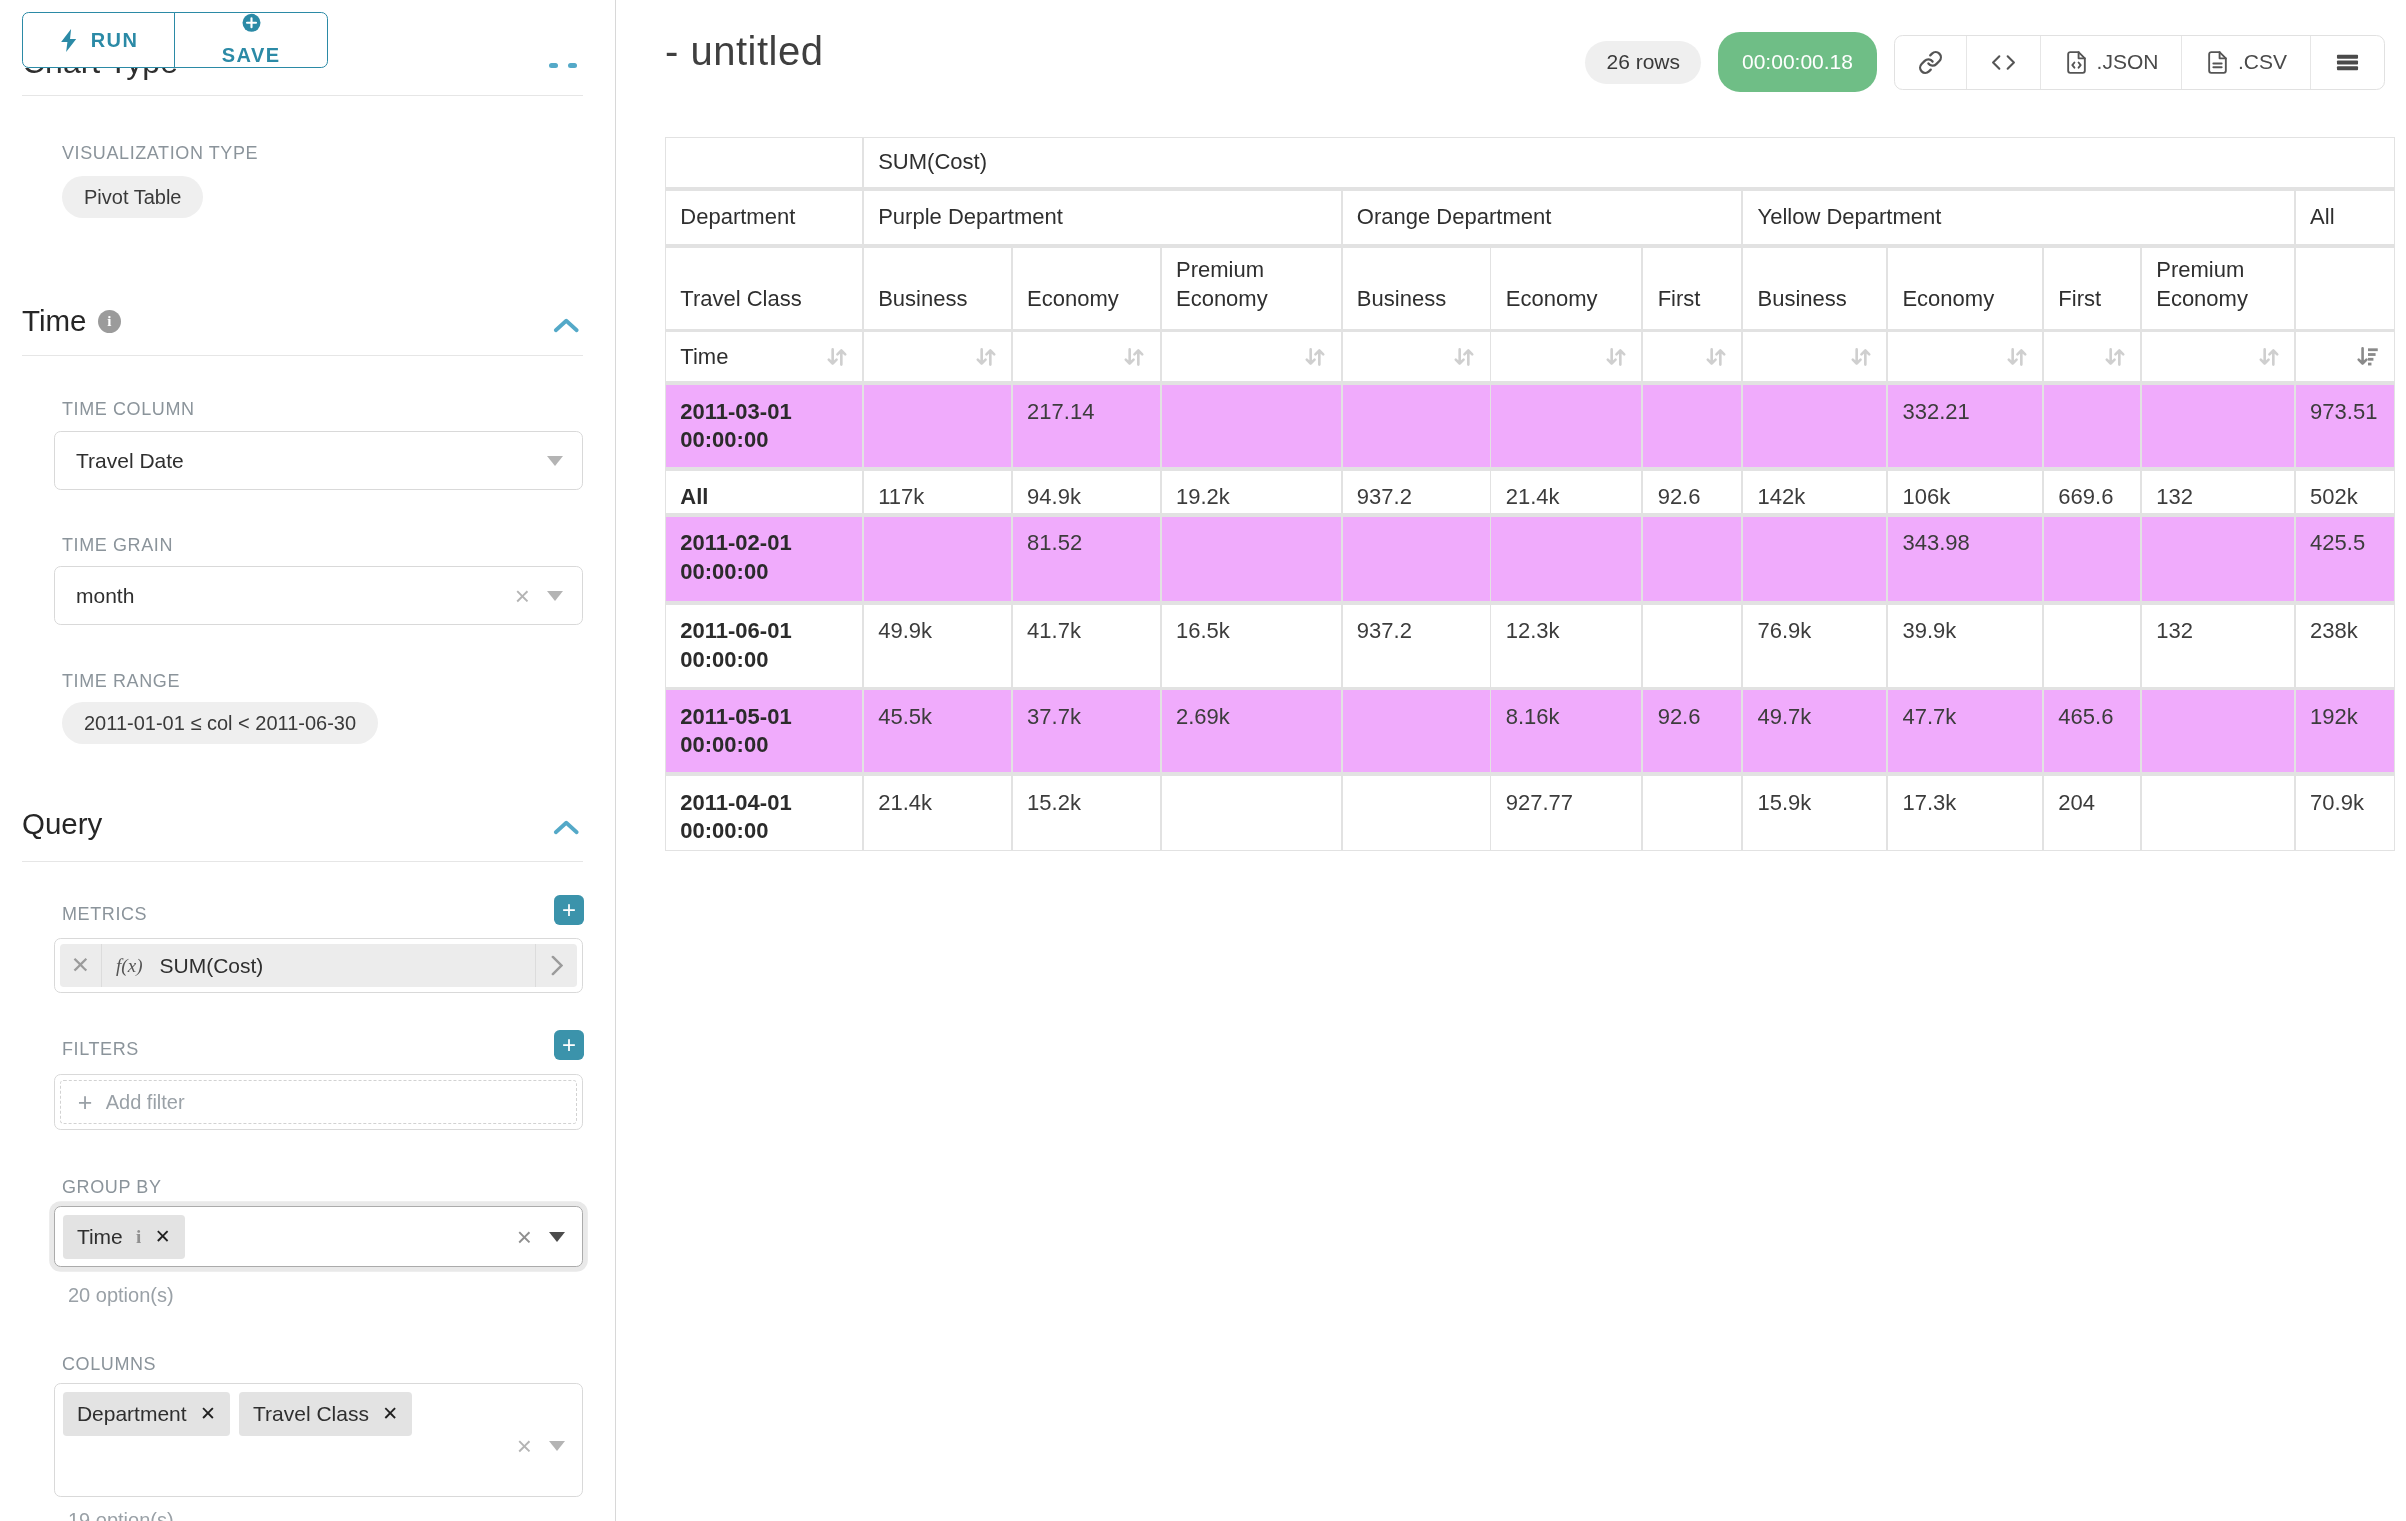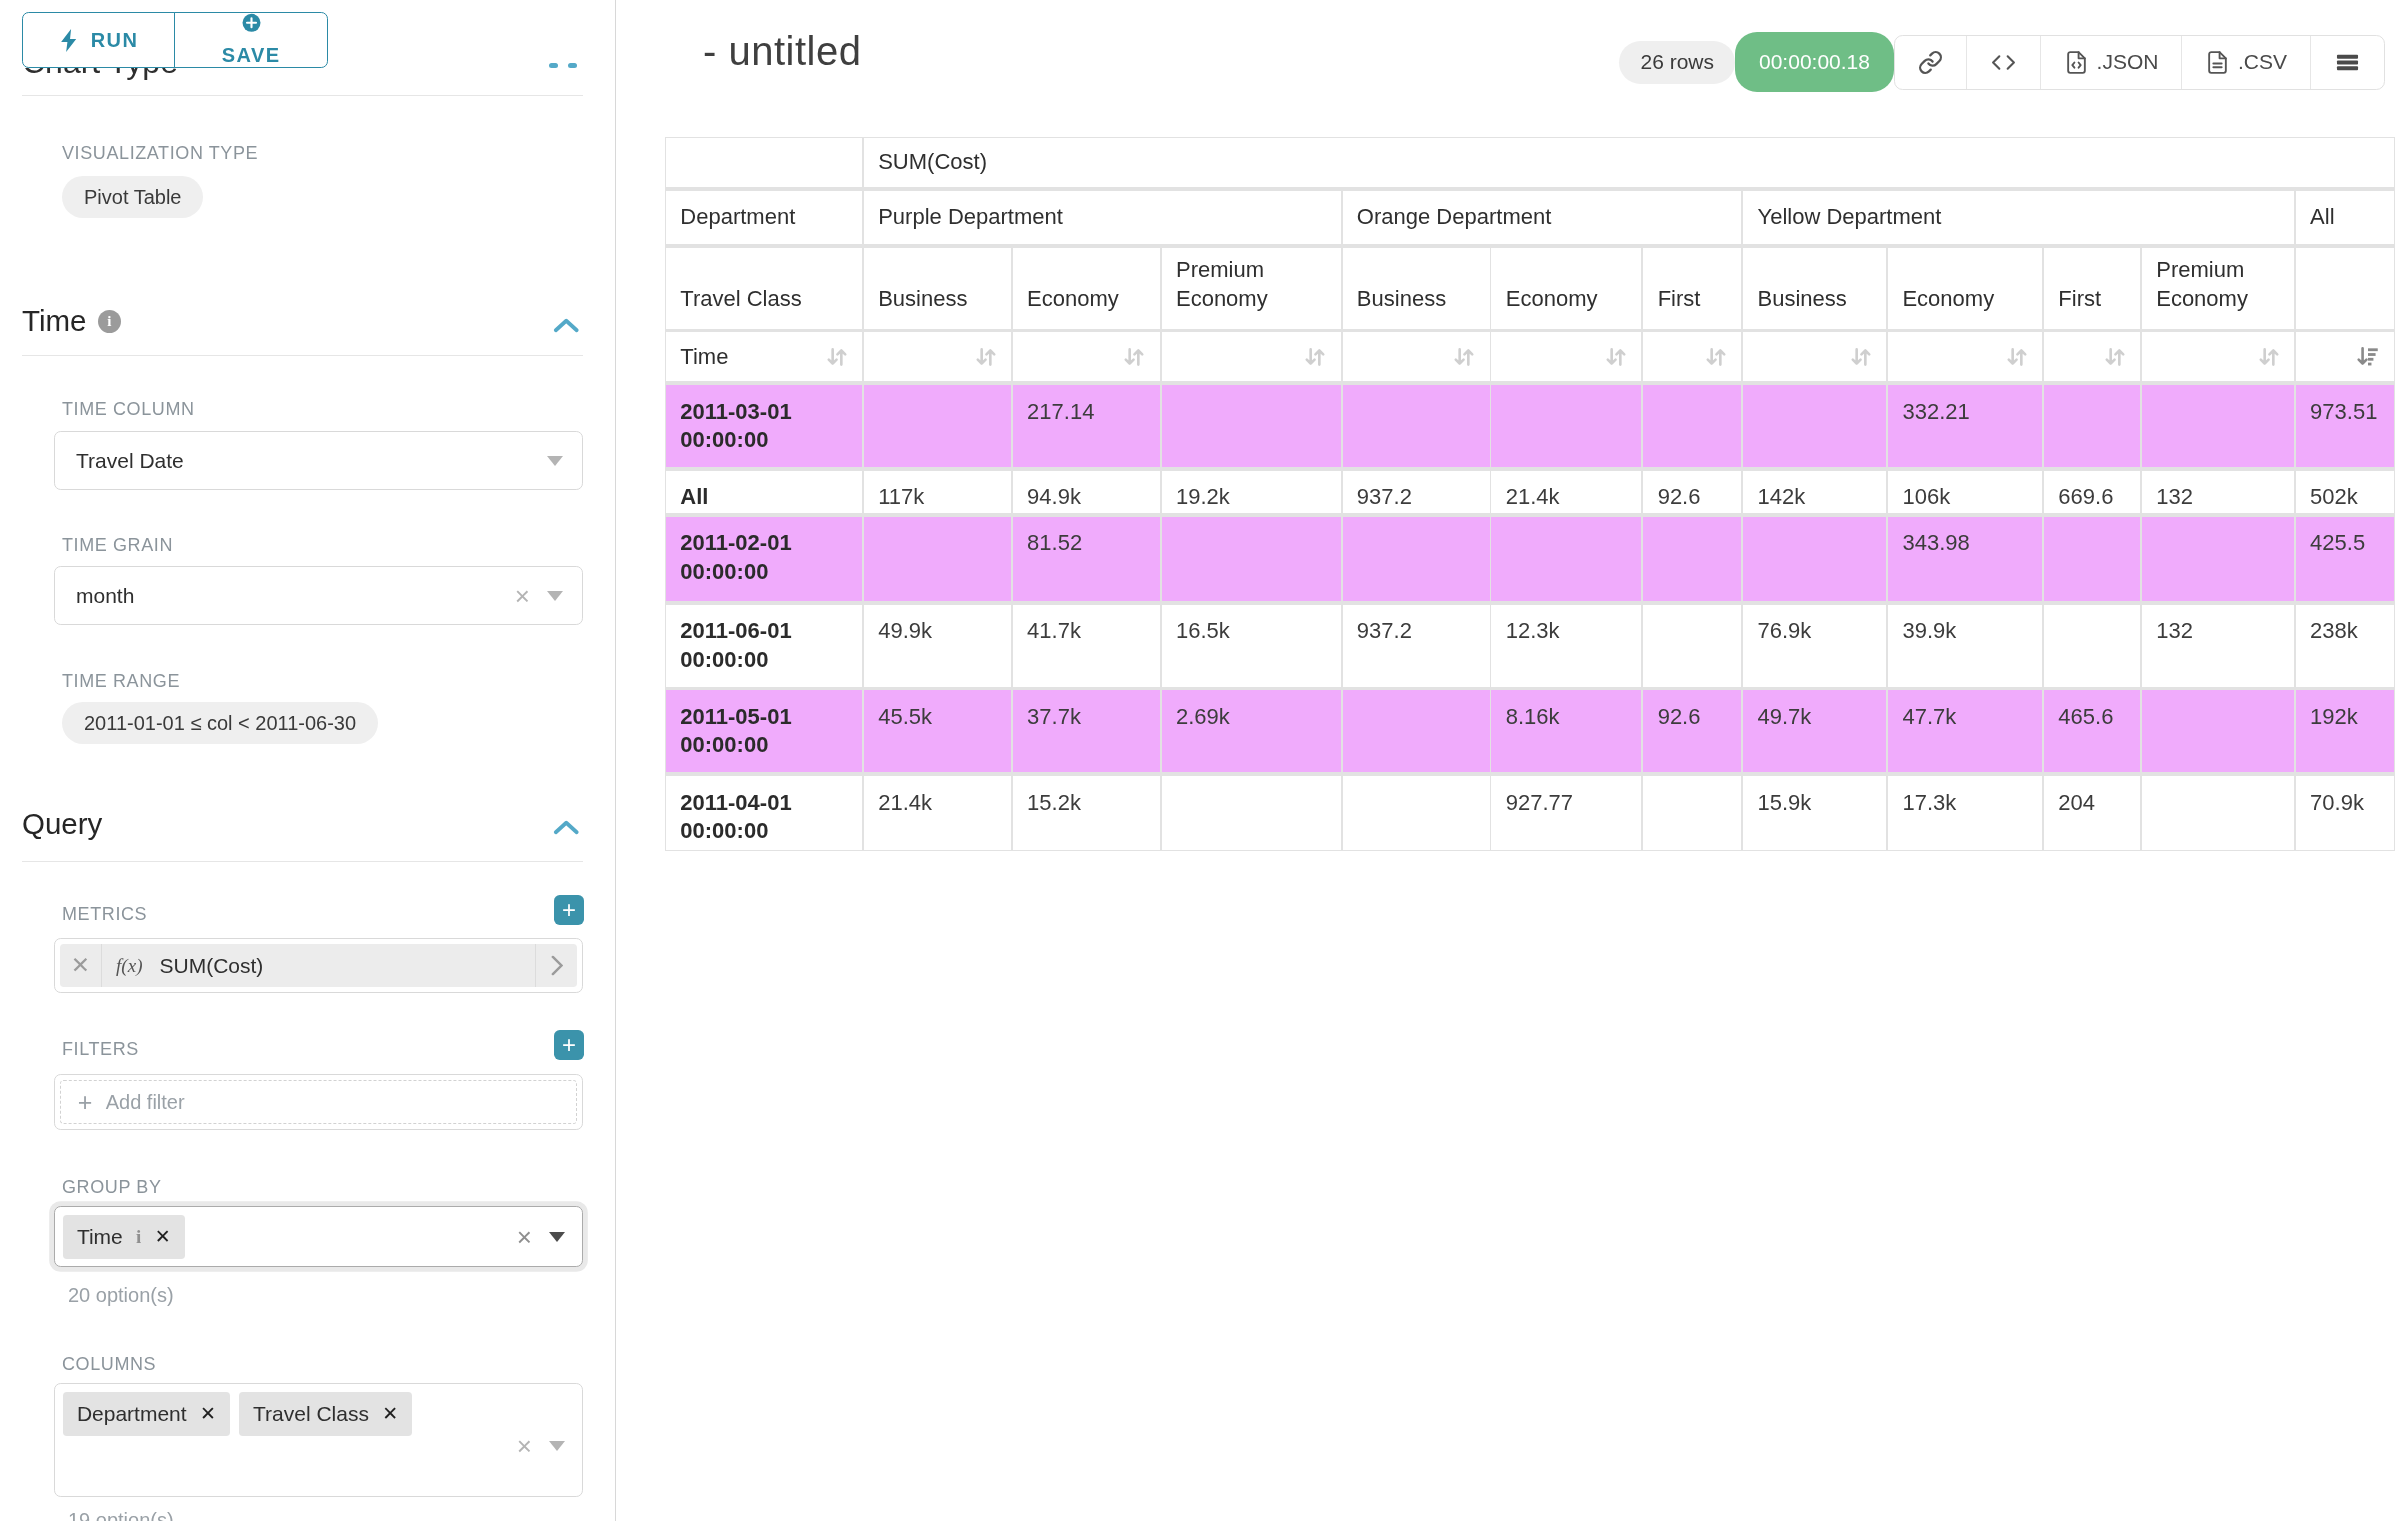--- a/index.html
+++ b/index.html
@@ -76,22 +76,22 @@
   .chip .x { font-size:19px; font-weight:900; color:#1f1f1f; cursor:pointer; }
 
   .cols-box { position:absolute; left:54px; top:1383px; width:529px; height:114px;
     background:#fff; border:1px solid #d9d9d9; border-radius:6.7px; padding:7.6px; }
   .chips-row { display:flex; gap:8.6px; }
   .cols-ctrl { position:absolute; right:17px; top:49px; display:flex; align-items:center; gap:17px; }
 
   
   #main { position:absolute; left:617px; top:0; width:1789px; height:1522px; background:#fff; }
   .page-title { position:absolute; left:48px; top:28.5px; font-size:40px; color:#3f3f3f;
-    letter-spacing:0.5px; font-weight:400;margin-left:38px; }
-  .hdr-right { position:absolute; top:32px; right:21px; display:flex; align-items:center; }
+    letter-spacing:0.5px; font-weight:400; }
+  .hdr-right { position:absolute; top:32px; right:21px; display:flex; align-items:center; gap:17px; }
   .rows-pill { height:43px; border-radius:22px; background:#efefef; color:#3a3a3a;
     font-size:21px; display:flex; align-items:center; padding:0 21px; }
   .timer-pill { height:60px; border-radius:22px; background:#6fbe86; color:#fff;
     font-size:21px; display:flex; align-items:center; padding:0 24px; }
   .btn-cluster { display:flex; border:1px solid #e1e1e1; border-radius:8.6px; background:#fff; overflow:hidden; }
   .seg { height:53px; display:flex; align-items:center; justify-content:center; gap:7.6px;
     padding:0 23px; color:#555; cursor:pointer; }
   .seg + .seg { border-left:1px solid #e6e6e6; }
   .seg .lbl { font-size:21px; color:#4a4a4a; }
 

